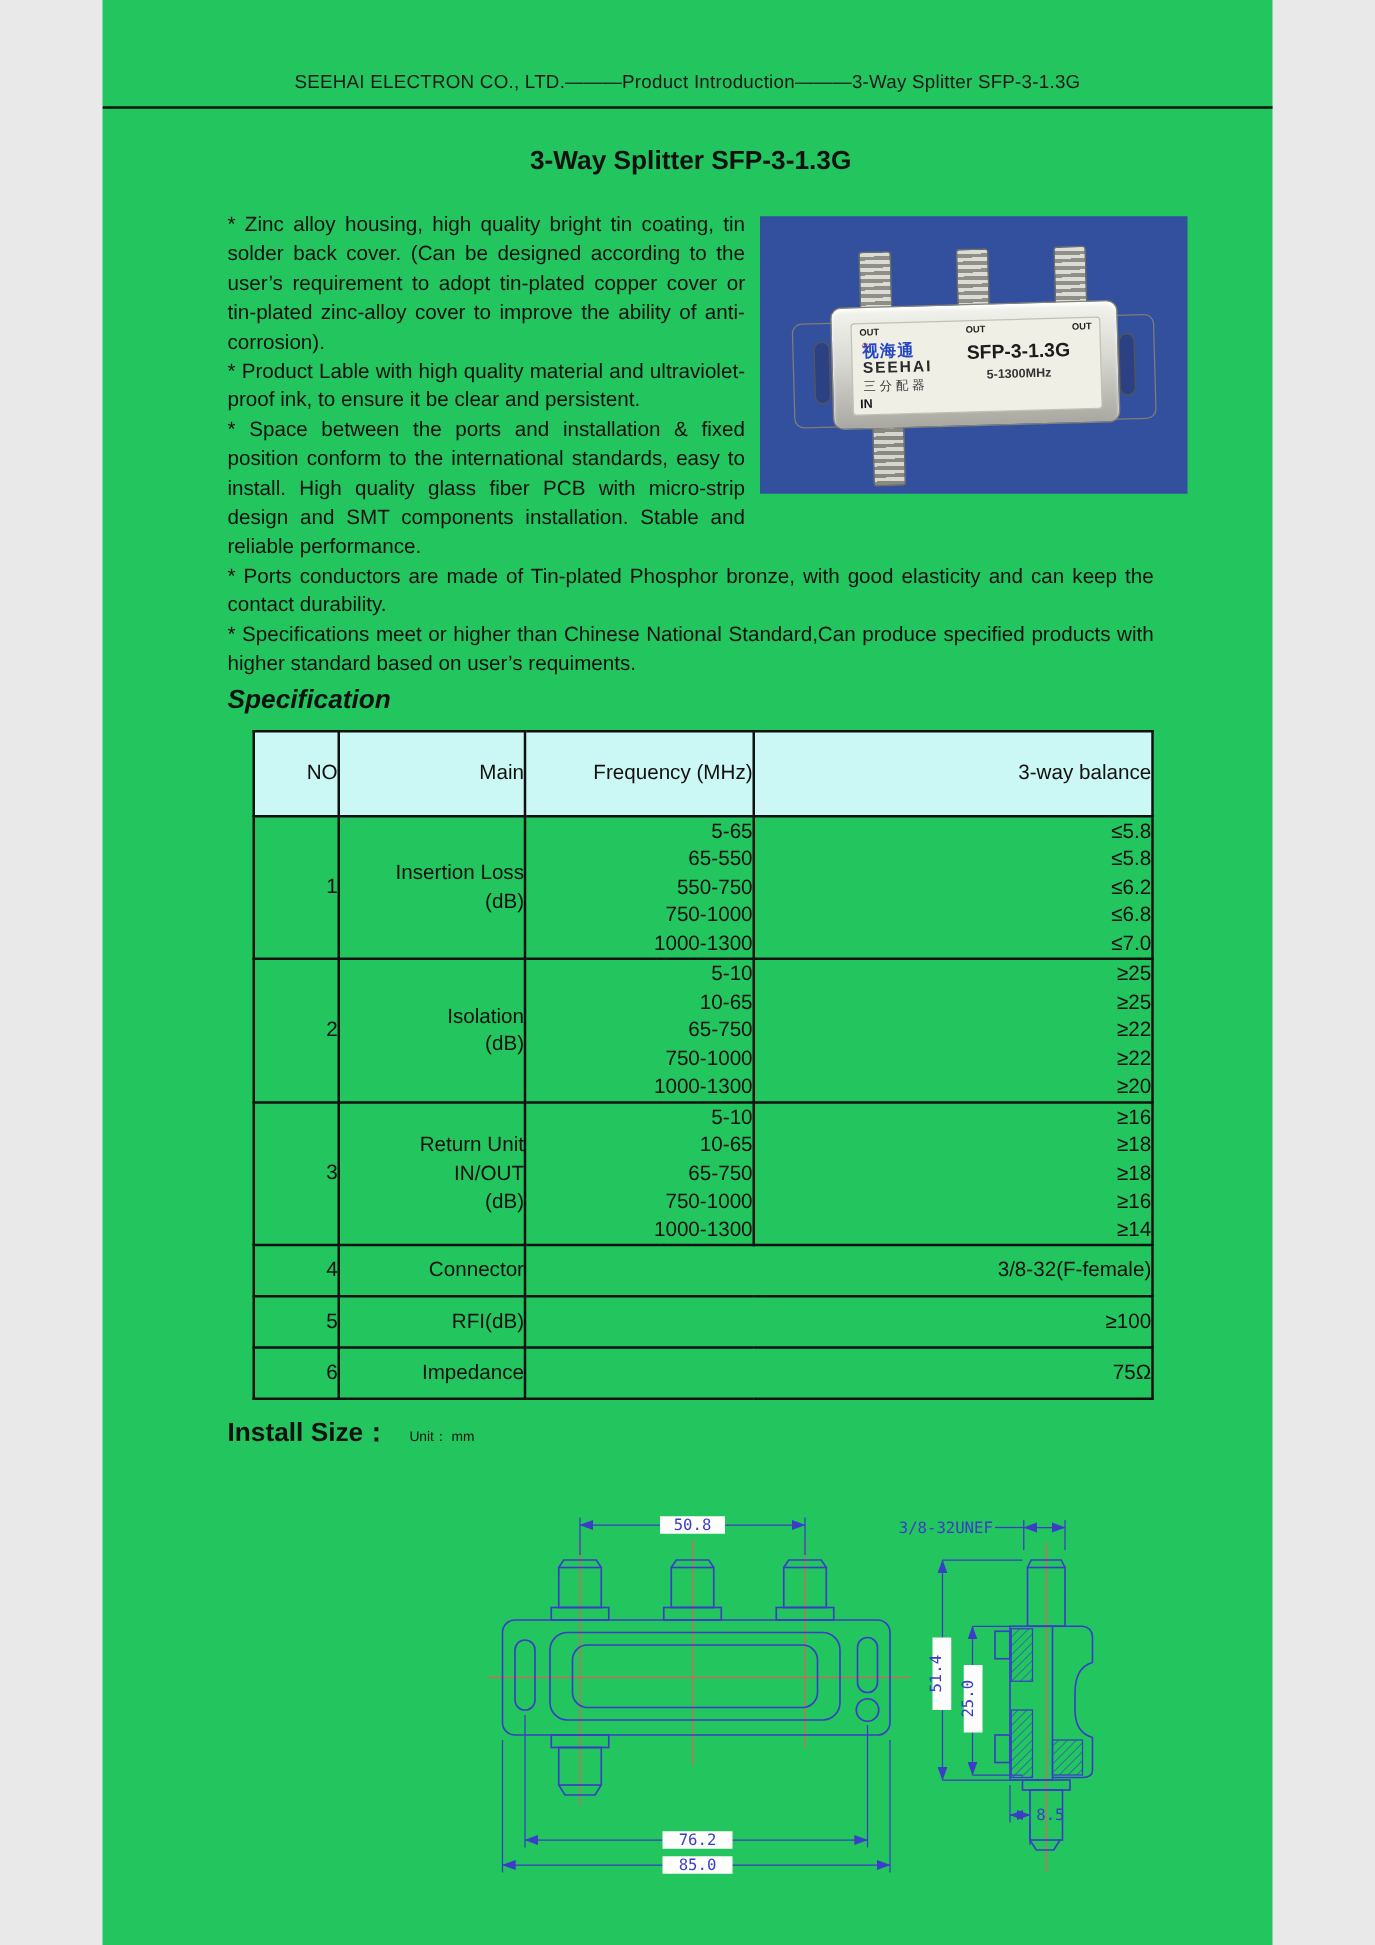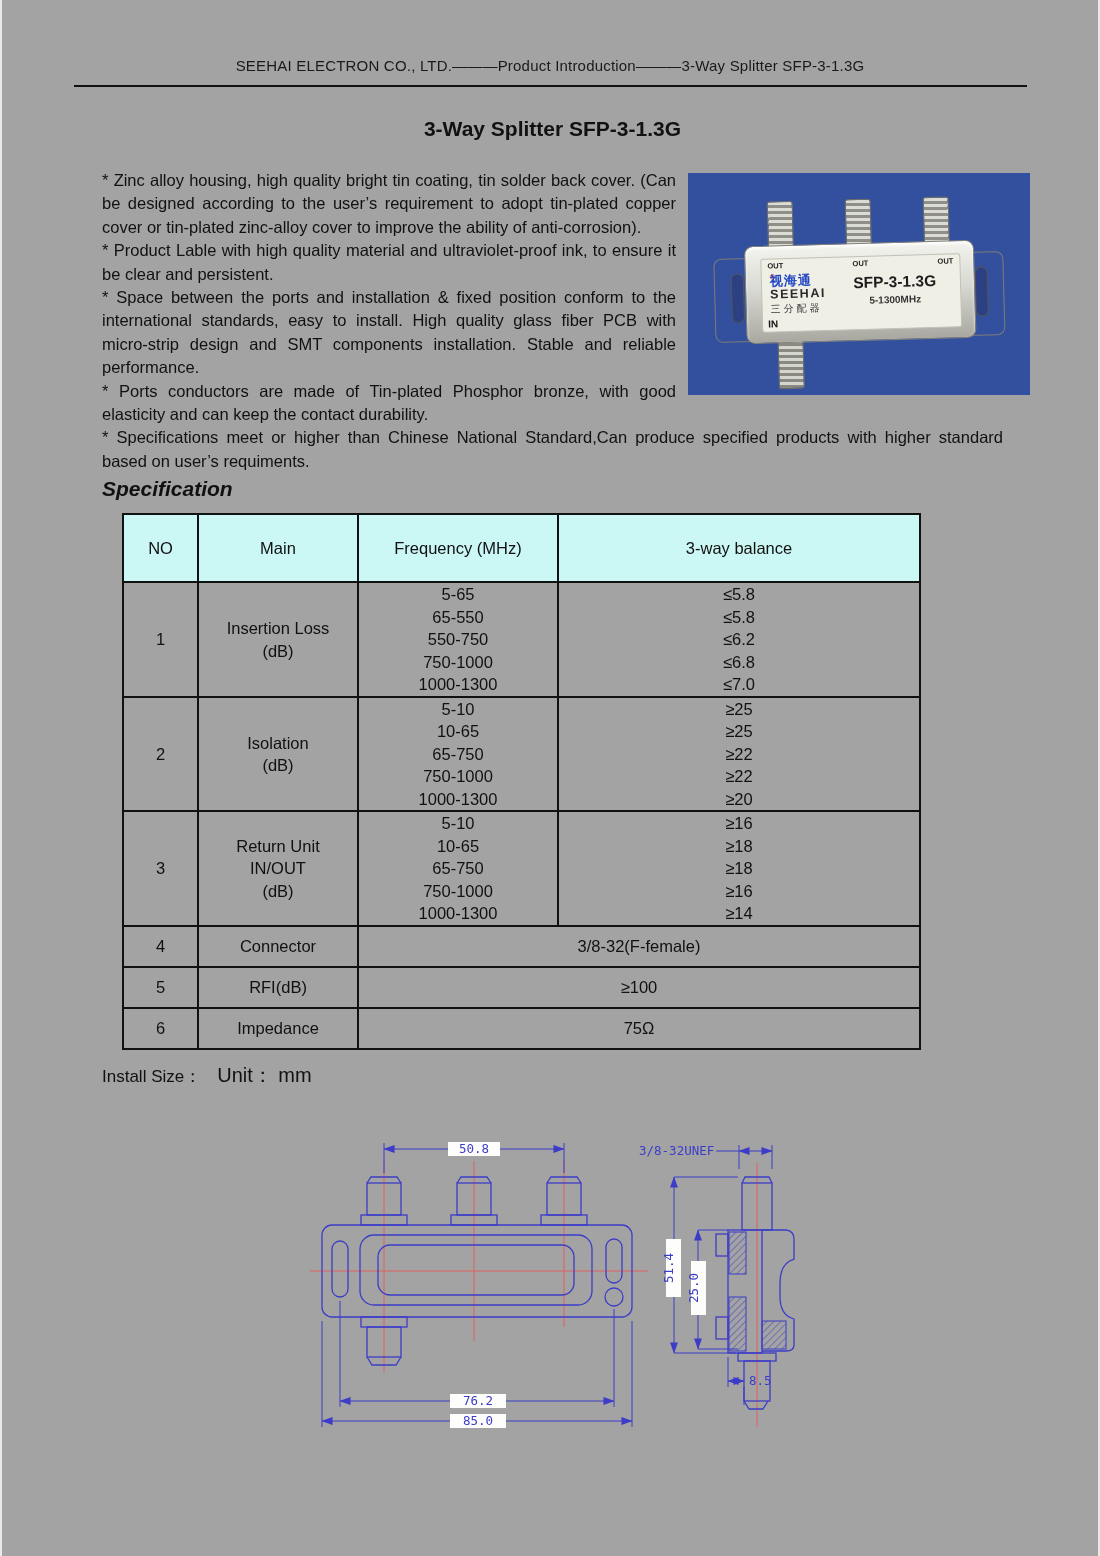--- a/index.html
+++ b/index.html
@@ -1,16 +1,16 @@
 <!DOCTYPE html>
 <html style="--table-header-bg: #cbf7f4; --photo-bg: #33509e; --drawing-line: #3c3cc8; --drawing-center: #e06060;"><head>
 <meta charset="utf-8">
 <style>
   html,body{margin:0;padding:0;background:#e9e9e9;}
-  .page{position:relative;width:1096px;height:1556px;background:#a3a3a3;color:#111;
+  .page{position:relative;width:936px;height:1556px;background:#22c55e;color:#111;
         font-family:"Liberation Sans","DejaVu Sans",sans-serif;overflow:hidden;margin:0 auto;}
   .content{padding:0 95px 0 100px;}
 
   .doc-header{padding-top:57px;text-align:center;font-size:15px;color:#1a1a1a;letter-spacing:.2px;}
   .header-rule{margin:11px auto 0;width:953px;border:none;border-top:2.5px solid #111;}
 
   .doc-title{margin:30px 0 28px;text-align:center;font-size:21px;font-weight:bold;}
   .section-heading{font-size:21px;font-weight:bold;margin:0 0 24px;}
   .spec-heading{margin:4px 0 12px;font-style:italic;}
 
@@ -50,30 +50,30 @@
   .sp-type{font-size:10px;color:#3a3a3a;letter-spacing:3px;margin-top:1px;position:static;}
   .sp-right{flex:1;text-align:center;}
   .sp-right div{position:static;}
   .sp-model{font-size:15.5px;font-weight:bold;color:#1c1c1c;margin-top:4px;}
   .sp-freq{font-size:10px;font-weight:bold;color:#333;margin-top:3px;}
   .sp-in{left:5px;bottom:2px;font-size:10px;font-weight:bold;color:#141414;}
 
   
   .spec-table{border-collapse:collapse;margin-left:20px;table-layout:fixed;}
   .w-no{width:75px;} .w-item{width:160px;} .w-freq{width:200px;} .w-bal{width:362px;}
-  .spec-table th,.spec-table td{border:2px solid #111;text-align:center;vertical-align:middle;
+  .spec-table th,.spec-table td{border:2px solid #111;text-align:right;vertical-align:middle;
       font-size:16.5px;padding:0;font-weight:normal;}
   .spec-table thead th{height:66px;background:var(--table-header-bg,#cbf7f4);}
   .pre{white-space:pre-line;line-height:22.5px;padding:3px 0;}
   .c-item{line-height:22.5px;}
   .simple td{height:39px;}
 
   .install-line{margin:12px 0 0;}
-  .install-heading{font-size:17px;font-weight:normal;}
-  .install-unit{font-size:20px;margin-left:16px;}
+  .install-heading{font-size:21px;font-weight:bold;}
+  .install-unit{font-size:11px;margin-left:16px;}
 
   
   .drawings{margin:46px 0 0 200px;}
   .dline{stroke:var(--drawing-line,#3c3cc8);fill:none;stroke-width:1.3;}
   .dthin{stroke-width:1;}
   .cline{stroke:var(--drawing-center,#e06060);fill:none;stroke-width:1;}
   .hrect{fill:url(#hatch);stroke:var(--drawing-line,#3c3cc8);stroke-width:1;}
   .dimtext{font-family:"DejaVu Sans Mono","Liberation Mono",monospace;font-size:12.5px;
            fill:var(--drawing-line,#3c3cc8);}
   .bgbox{fill:#fdfdfc;}

